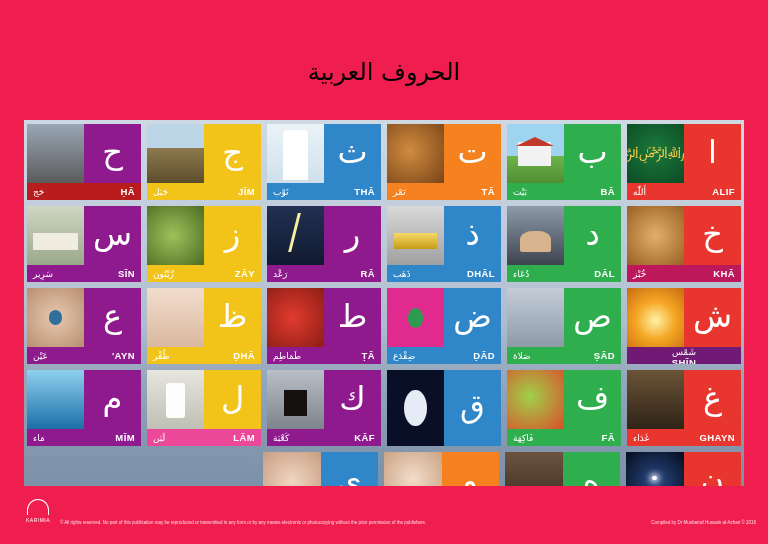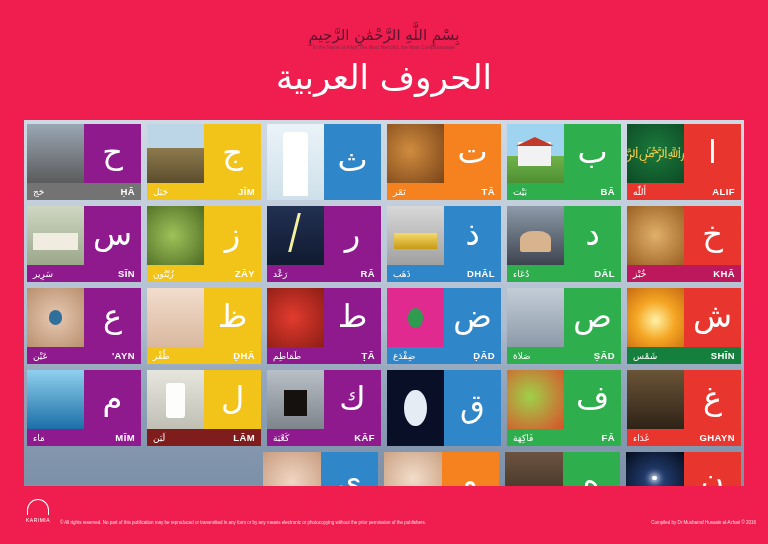--- a/index.html
+++ b/index.html
@@ -49,21 +49,21 @@
     position: absolute; top: 60px; left: 0; width: 100%;
     display: flex; align-items: center; justify-content: center;
     gap: 26px; z-index: 3;
   }
   .title-en {
     font-size: 36px; font-weight: bold; color: #8e1a8e;
     letter-spacing: .5px; line-height: 1;
     font-family: "Liberation Sans", sans-serif;
   }
   .title-ar {
-    font-size: 34px; color: #ffffff; direction: rtl;
+    font-size: 24px; color: #000000; direction: rtl;
     font-family: "DejaVu Sans", sans-serif; line-height: 1;
   }
 
   .grid {
     position: absolute;
     left: 27px; top: 124px;
     width: 714px;
     display: flex; flex-direction: column;
     gap: 6px;
     z-index: 2;
@@ -138,39 +138,35 @@
   
   .ph { position:absolute; inset:0; }
 </style>
 </head>
 <body>
 
 <div id="poster">
 
   <div class="bg-photo"></div>
 
-  <div class="bismillah">
-    <div class="b-line">بِسْمِ اللَّهِ الرَّحْمَٰنِ الرَّحِيمِ</div>
-    <div class="b-sub">In the Name of Allah, the Most Merciful, the Most Compassionate</div>
-  </div>
 
   <div class="title-row">
     <div class="title-ar">الحروف العربية</div>
   </div>
 
   <div class="grid" id="grid">
       <div class="row">
         <div class="cell" style="background: rgb(142, 26, 142);">
           <div class="cell-top">
             <div class="pic">
               <div class="ph" style="background:#4a4a4a;background:linear-gradient(to bottom,#9aa7b5 0%,#5b5b5b 100%);"></div>
             </div>
             <div class="letter-box" style="background: rgb(142, 26, 142);">ح</div>
           </div>
-          <div class="cell-bottom" style="background: #737373;">
+          <div class="cell-bottom" style="background: #b91c1c;">
             <span class="ar-word">حَج</span>
             <span class="tr-word">ḤĀ</span>
           </div>
         </div>
         <div class="cell" style="background: rgb(242, 196, 26);">
           <div class="cell-top">
             <div class="pic">
               <div class="ph" style="background:#9aa67a;background:linear-gradient(to bottom,#bcd6e8 0%,#bcd6e8 40%,#8d7a4e 40%,#5c4d2c 100%);"></div>
             </div>
             <div class="letter-box" style="background: rgb(242, 196, 26);">ج</div>
@@ -182,20 +178,24 @@
         </div>
         <div class="cell" style="background: rgb(47, 134, 200);">
           <div class="cell-top">
             <div class="pic">
               <div class="ph" style="background:#cfe3ef;background:linear-gradient(to bottom,#eaf3f8 0%,#cfe0ea 100%);">
                 <div style="position:absolute;left:28%;top:10%;width:44%;height:85%;background:#ffffff;border-radius:4px 4px 0 0;"></div>
               </div>
             </div>
             <div class="letter-box" style="background: rgb(47, 134, 200);">ث</div>
           </div>
+          <div class="cell-bottom" style="background: rgb(47, 134, 200);">
+            <span class="ar-word">ثَوْب</span>
+            <span class="tr-word">THĀ</span>
+          </div>
         </div>
         <div class="cell" style="background: rgb(245, 130, 31);">
           <div class="cell-top">
             <div class="pic">
               <div class="ph" style="background:#b8662a;background:radial-gradient(circle at 40% 45%, #d08c3f 0%, #7a4418 100%);"></div>
             </div>
             <div class="letter-box" style="background: rgb(245, 130, 31);">ت</div>
           </div>
           <div class="cell-bottom" style="background: rgb(245, 130, 31);">
             <span class="ar-word">تَمْر</span>
@@ -379,21 +379,21 @@
             <span class="tr-word">ṢĀD</span>
           </div>
         </div>
         <div class="cell" style="background: rgb(232, 53, 46);">
           <div class="cell-top">
             <div class="pic">
               <div class="ph" style="background:#f0a81e;background:radial-gradient(circle at 50% 55%, #fff2a8 0%, #f5a623 45%, #c66a12 100%);"></div>
             </div>
             <div class="letter-box" style="background: rgb(232, 53, 46);">ش</div>
           </div>
-          <div class="cell-bottom" style="background: #15803d;">
+          <div class="cell-bottom" style="background: #701a75; flex-direction: column;">
             <span class="ar-word">شَمْس</span>
             <span class="tr-word">SHĪN</span>
           </div>
         </div>
       </div>
       <div class="row">
         <div class="cell" style="background: rgb(142, 26, 142);">
           <div class="cell-top">
             <div class="pic">
               <div class="ph" style="background:#2f7fb0;background:linear-gradient(to bottom,#8fd0ee 0%,#1b6fa8 100%);"></div>
@@ -407,21 +407,21 @@
         </div>
         <div class="cell" style="background: rgb(242, 196, 26);">
           <div class="cell-top">
             <div class="pic">
               <div class="ph" style="background:#d9d9cf;background:linear-gradient(to bottom,#e6e6de 0%,#bfbfb4 100%);">
                 <div style="position:absolute;left:34%;top:22%;width:32%;height:60%;background:#fdfdfb;border-radius:3px;"></div>
               </div>
             </div>
             <div class="letter-box" style="background: rgb(242, 196, 26);">ل</div>
           </div>
-          <div class="cell-bottom" style="background: #7f1d1d;">
+          <div class="cell-bottom" style="background: #ec4899;">
             <span class="ar-word">لَبَن</span>
             <span class="tr-word">LĀM</span>
           </div>
         </div>
         <div class="cell" style="background: rgb(142, 26, 142);">
           <div class="cell-top">
             <div class="pic">
               <div class="ph" style="background:#8c8f94;background:linear-gradient(to bottom,#b9bfc6 0%,#7e848b 100%);">
                 <div style="position:absolute;left:30%;top:34%;width:40%;height:44%;background:#14110f;"></div>
               </div>

